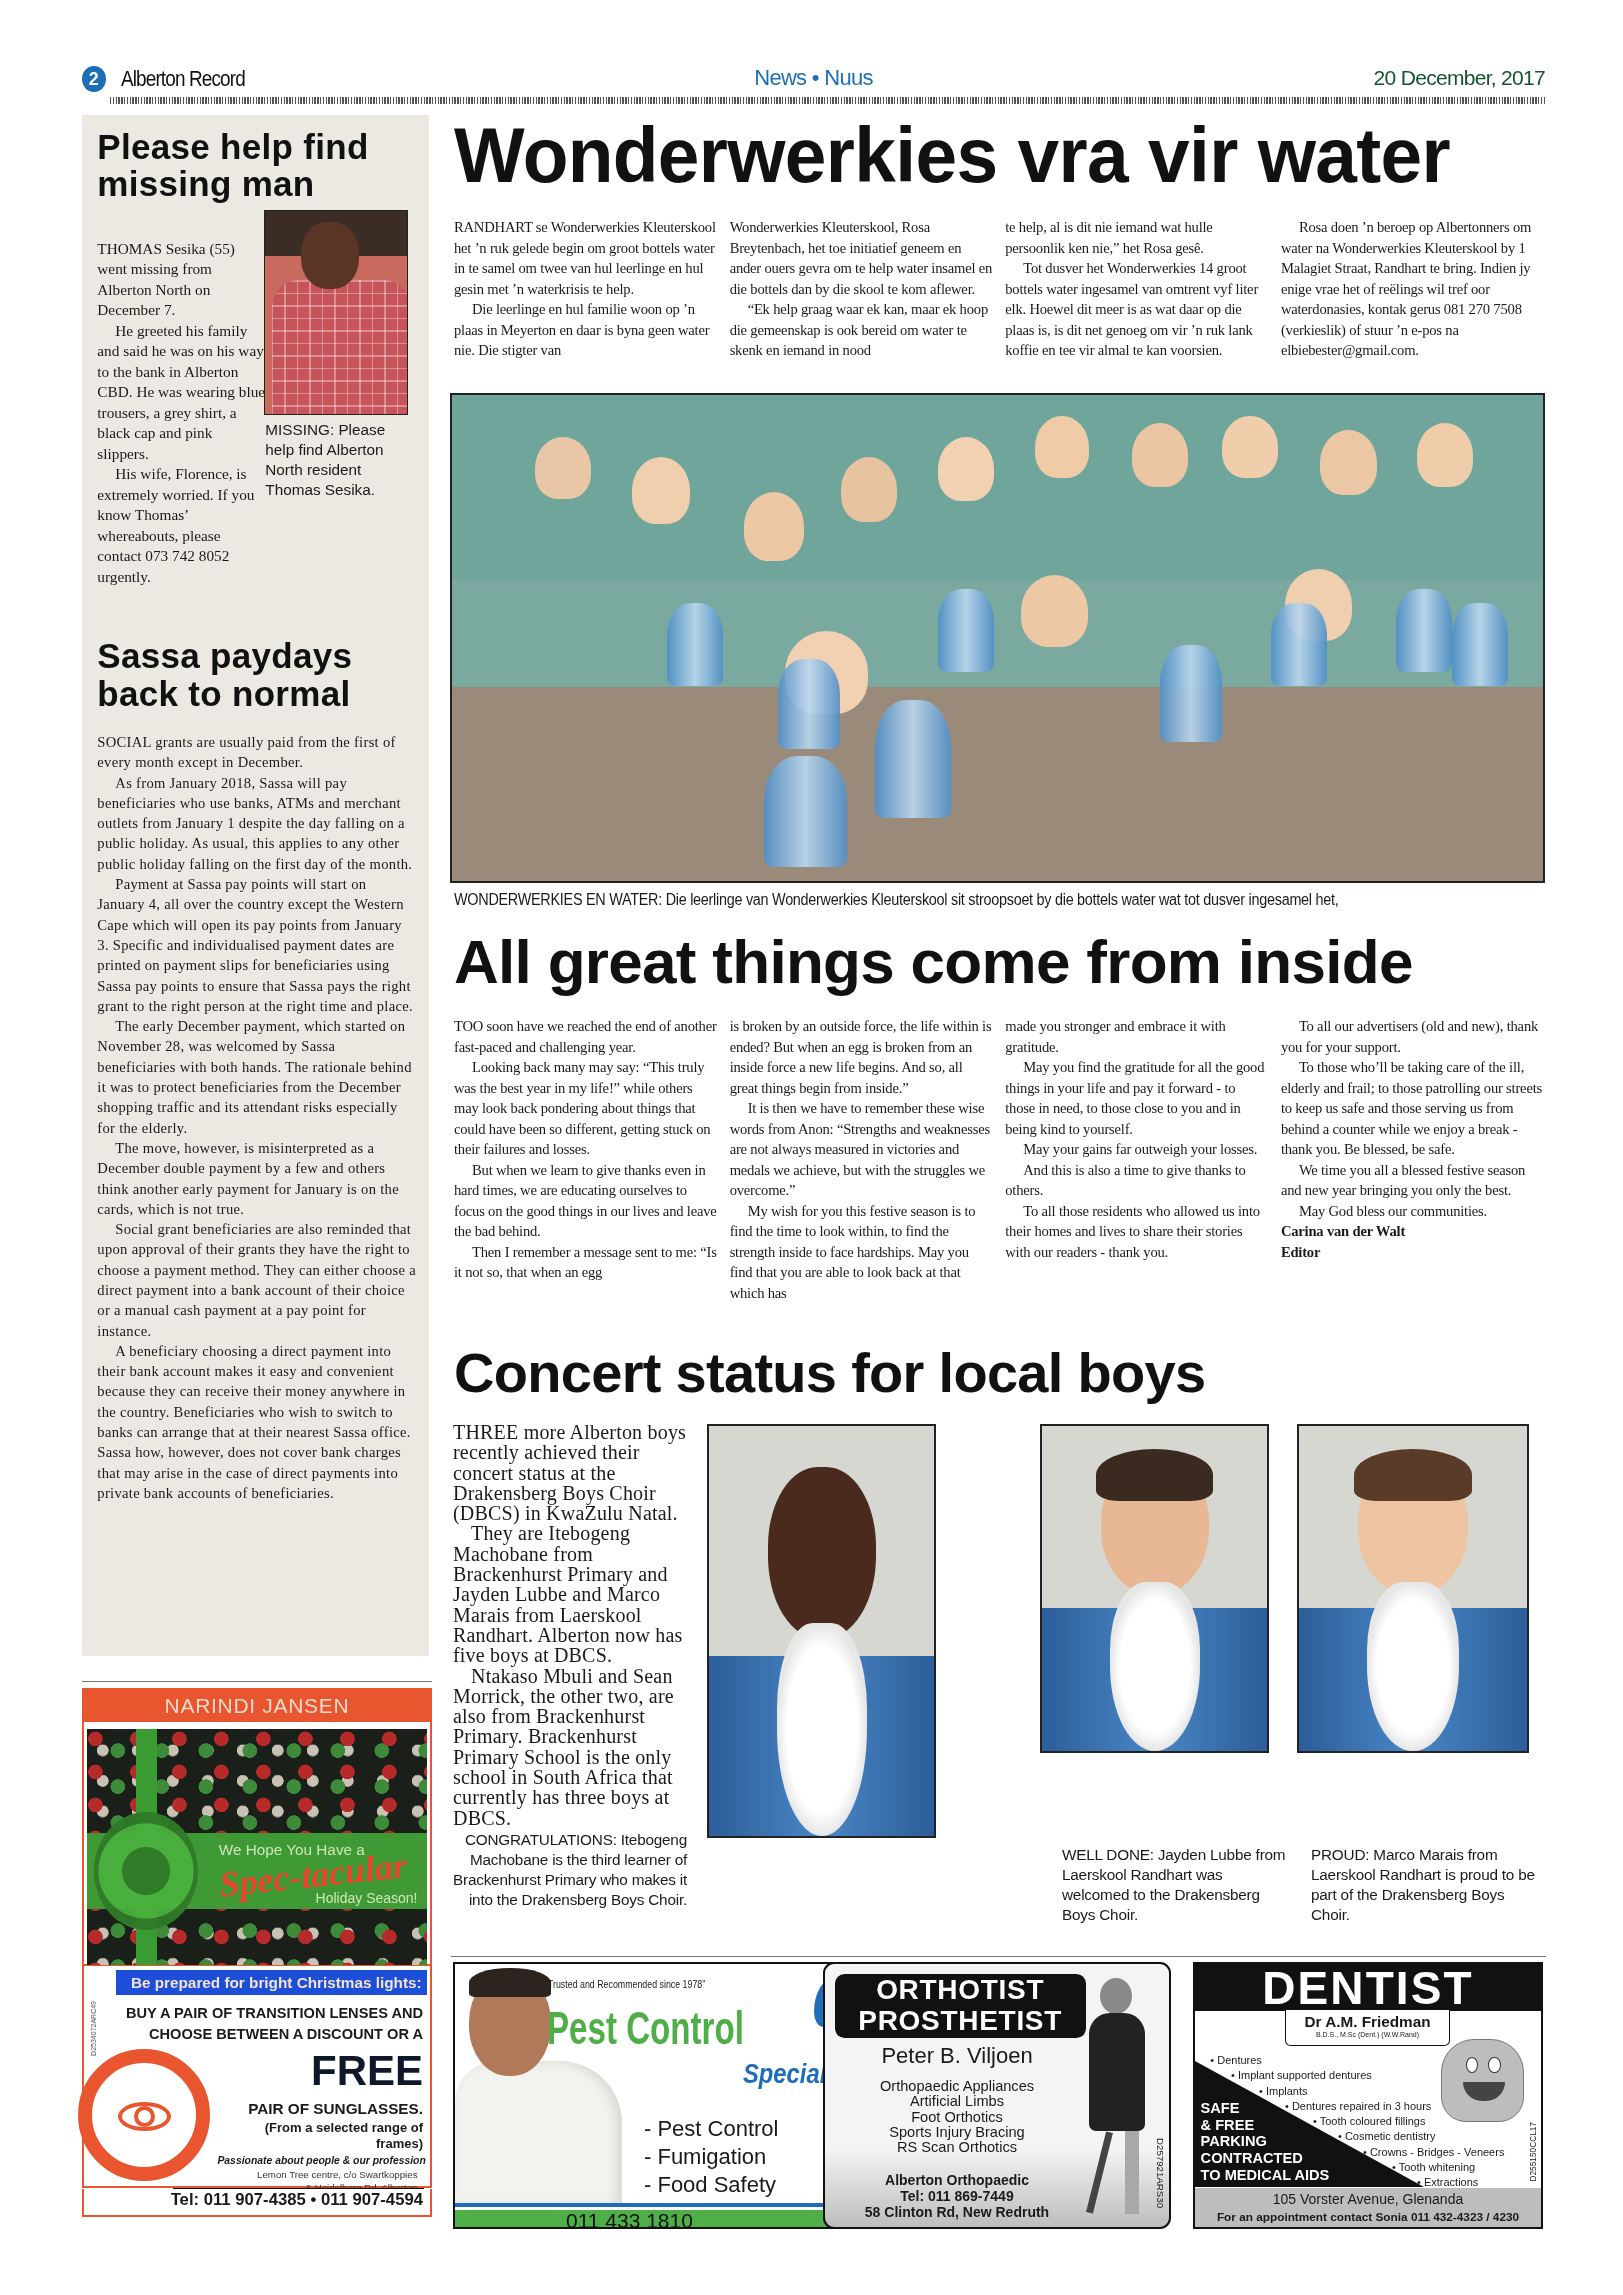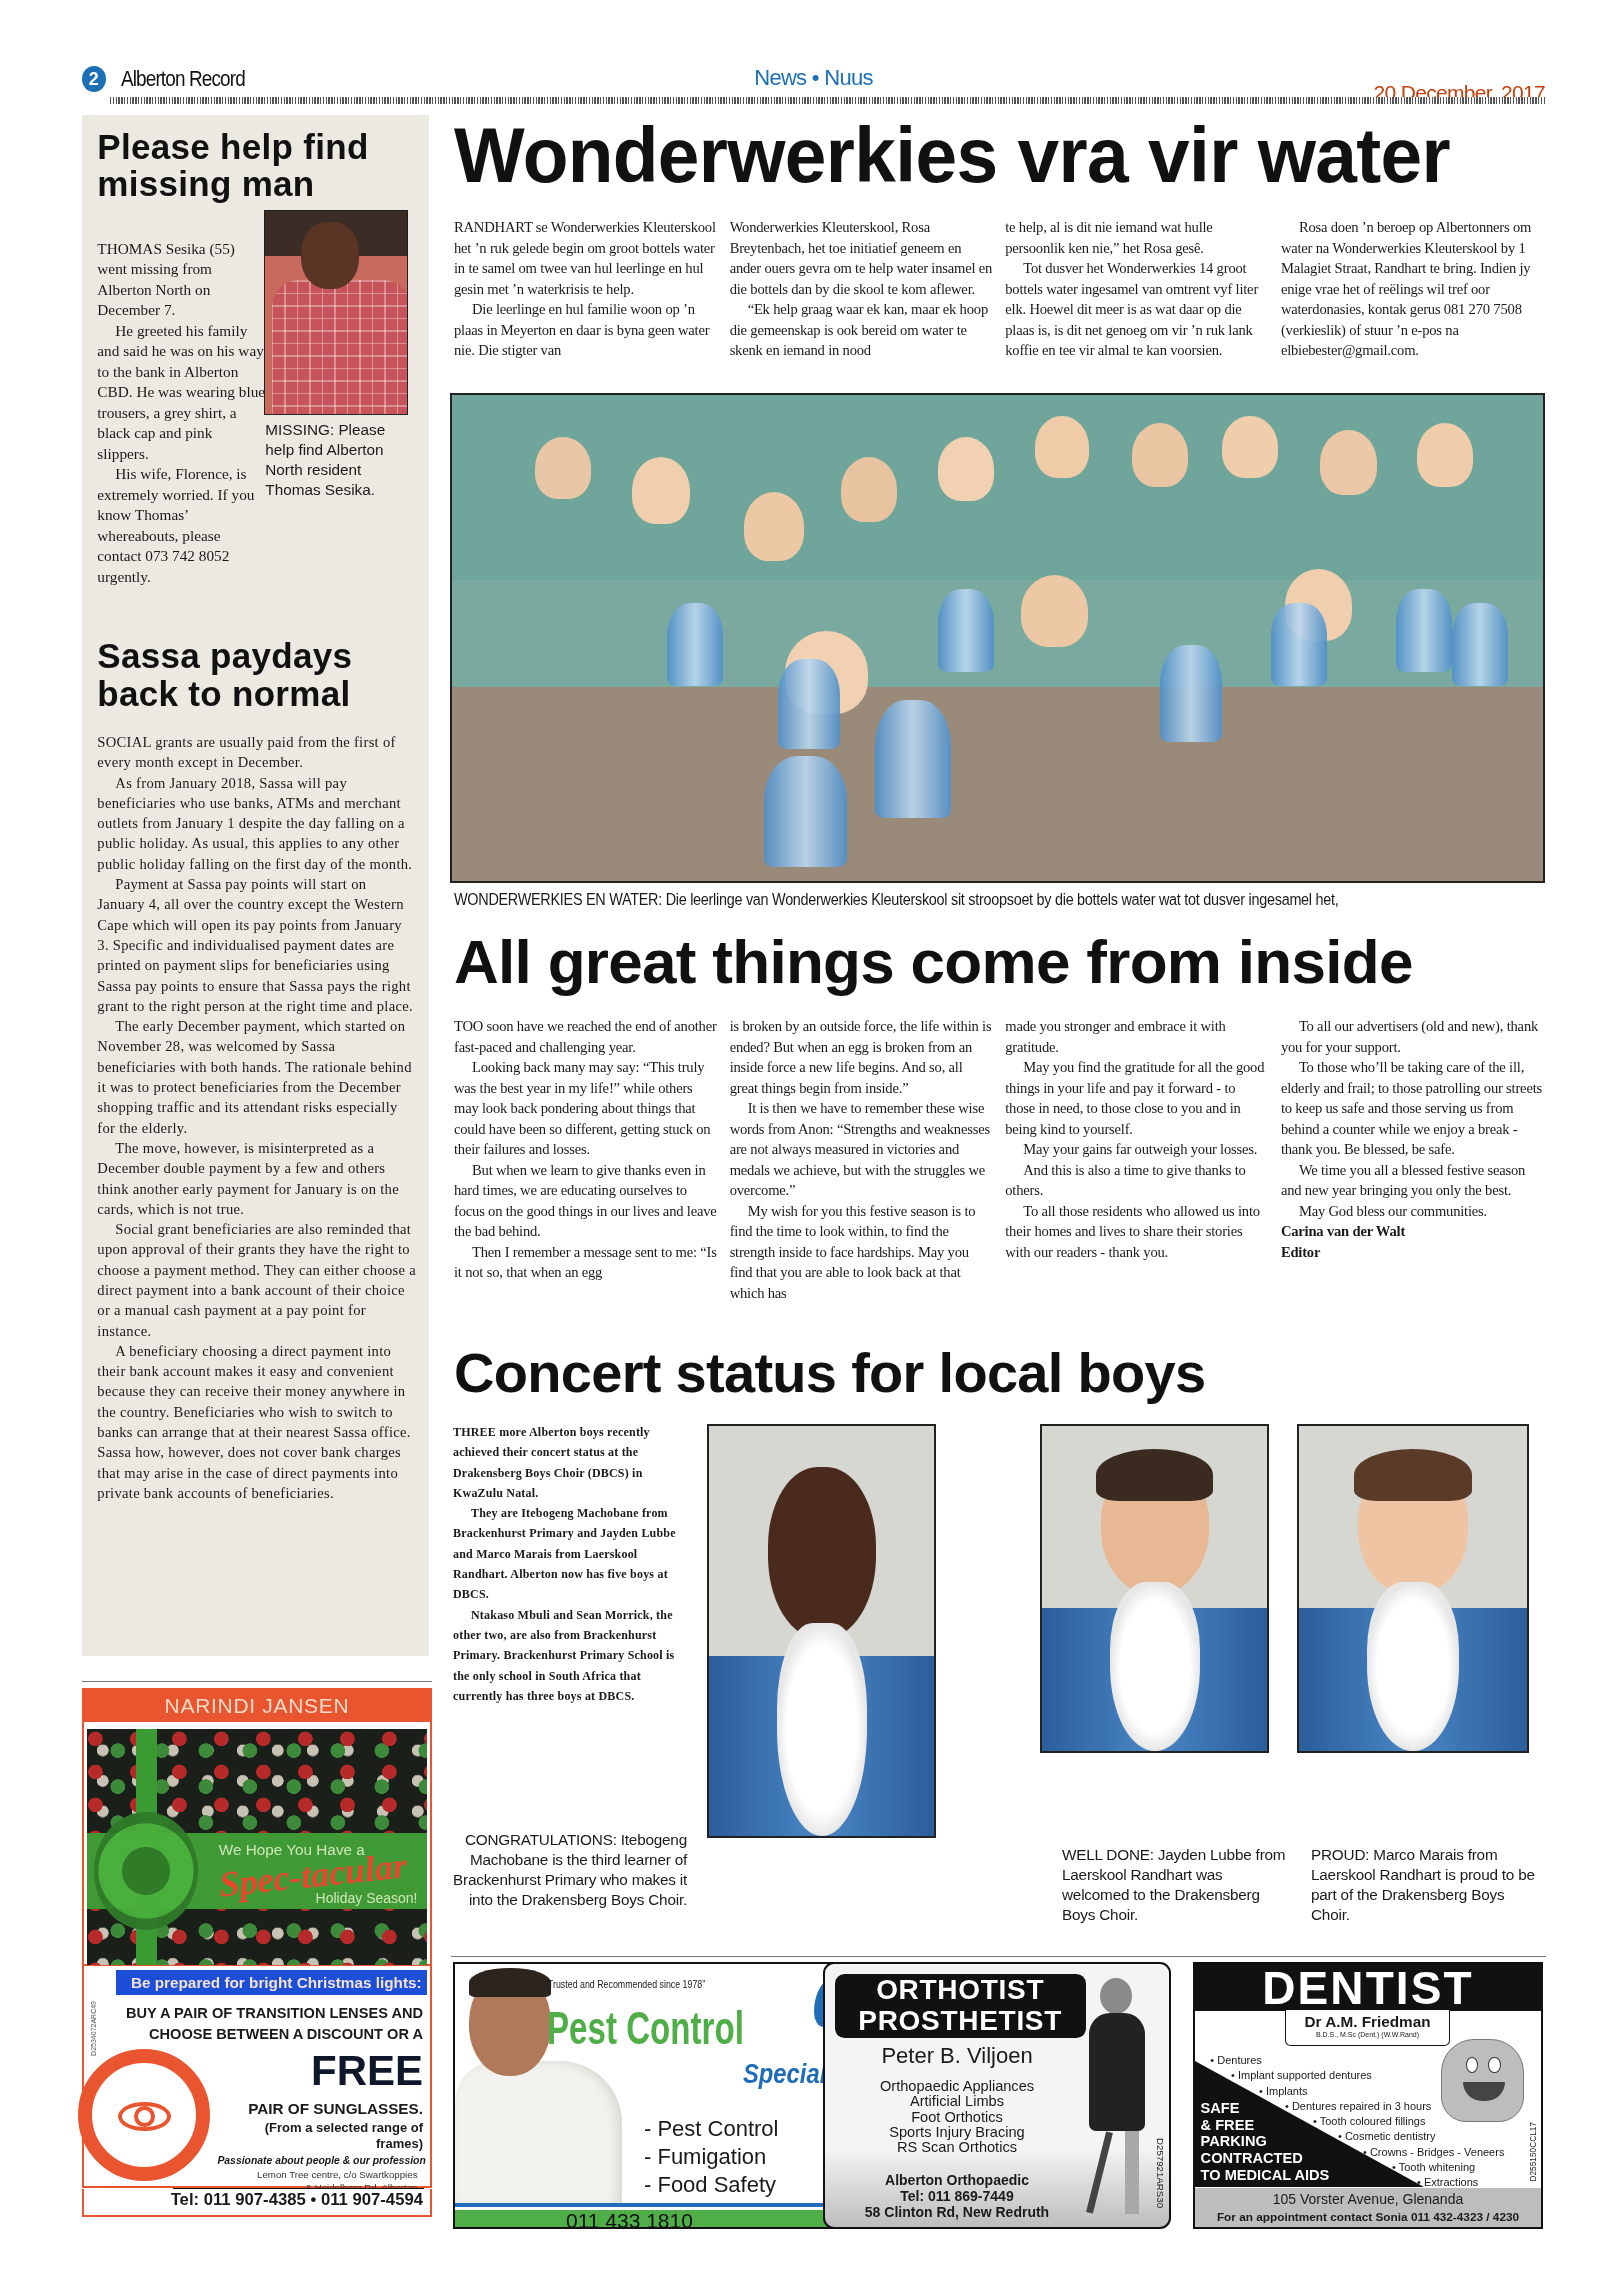--- a/index.html
+++ b/index.html
@@ -5,21 +5,21 @@
   * { box-sizing: border-box; margin: 0; padding: 0; }
   html, body { width: 1624px; height: 2295px; background: #ffffff; overflow: hidden; }
   body { position: relative; font-family: "Liberation Serif", serif; color: #1a1a1a; }
 
   
   .masthead { position: absolute; left: 82px; top: 62px; width: 1463px; height: 35px; }
   .page-num { position: absolute; left: 0; top: 4.2px; width: 23.6px; height: 26px; border-radius: 50%;
     background: #1d6fb5; color: #fff; font: bold 18px "Liberation Sans", sans-serif; text-align: center; line-height: 26px; }
   .paper-name { position: absolute; left: 39px; top: 4.2px; font: 22px "Liberation Sans", sans-serif; letter-spacing: -1px; color: #111; transform: scaleX(0.86); transform-origin: left; }
   .section { position: absolute; left: 0; right: 0; top: 2.8px; text-align: center; font: 22px "Liberation Sans", sans-serif; color: #1d6fb5; letter-spacing: -0.7px; }
-  .issue-date { position: absolute; right: 0; top: 19px; font: 21px "Liberation Sans", sans-serif; color: #c2410c; letter-spacing: -0.7px; }
+  .issue-date { position: absolute; right: 0; top: 4px; font: 21px "Liberation Sans", sans-serif; color: #14532d; letter-spacing: -0.7px; }
   .mast-rule { position: absolute; left: 28px; right: 0; top: 35px; height: 7px;
     background: repeating-linear-gradient(90deg, #555 0 1.4px, #fff 1.4px 2.8px); }
 
   
   .sidebar { position: absolute; left: 82px; top: 115px; width: 347px; height: 1541px; background: #ece9e3; }
   .side-head { font-family: "Liberation Sans", sans-serif; font-weight: bold; color: #111; line-height: 1.08; letter-spacing: 0.3px; }
   .missing { position: absolute; left: 15.3px; top: 12.5px; width: 319px; }
   .missing .side-head { font-size: 35px; }
   .missing-body { position: absolute; left: 0; top: 111px; width: 170px; font-size: 15.3px; line-height: 20.5px; }
   .missing-photo { position: absolute; left: 167px; top: 82px; width: 144px; height: 205px; border: 1.4px solid #222;
@@ -78,21 +78,21 @@
     background: linear-gradient(180deg, #6fa59a 0 38%, #7aa99f 38% 60%, #9a8a7a 60% 100%); }
   .kid { position: absolute; border-radius: 50% 50% 40% 40%; }
   .bottle { position: absolute; border-radius: 40% 40% 8.3px 8.3px; background: linear-gradient(90deg, #4f8fc8, #bcd8ef 50%, #4f8fc8); opacity: .9; }
   .water-caption { position: absolute; left: 454px; top: 891px; font: 16px "Liberation Sans", sans-serif; letter-spacing: -0.3px; white-space: nowrap; transform: scaleX(0.9); transform-origin: left; }
 
   .h-great { left: 454px; top: 926px; font-size: 62px; }
   .great-cols { left: 454px; top: 1016px; width: 1090px; }
   .byline { font-weight: bold; }
 
   .h-concert { left: 454px; top: 1340px; font-size: 56px; }
-  .concert-body { position: absolute; left: 453px; top: 1422px; width: 239px; font-size: 12px; line-height: 20.3px; letter-spacing: 0.2px; font-weight: bold; }
+  .concert-body { position: absolute; left: 453px; top: 1422px; width: 239px; font-size: 20px; line-height: 20.3px; letter-spacing: 0.2px; }
 
   .boy-photo { position: absolute; border: 2.1px solid #222; overflow: hidden; background: #e8e8e8; }
   .boy-photo .bg { position: absolute; inset: 0; background: linear-gradient(180deg, #d7d7d2 0 55%, #bfbfba 100%); }
   .boy-photo .blazer { position: absolute; left: 0; right: 0; bottom: 0; height: 44%; background: linear-gradient(90deg, #2b5e9a, #4a86c6 50%, #2b5e9a); }
   .boy-photo .ruff { position: absolute; left: 30%; width: 40%; bottom: 0; height: 52%; background: radial-gradient(ellipse at center, #ffffff 55%, #e7e7e7 70%); border-radius: 40% 40% 50% 50%; }
   .boy-photo .head { position: absolute; left: 26%; width: 48%; top: 10%; height: 42%; border-radius: 46% 46% 48% 48%; }
   .boy-photo .hair { position: absolute; left: 24%; width: 52%; top: 7%; height: 16%; border-radius: 50% 50% 20% 20%; }
   .boy1 { left: 707px; top: 1424px; width: 229px; height: 414px; }
   .boy2 { left: 1040px; top: 1424px; width: 229px; height: 329px; }
   .boy3 { left: 1297px; top: 1424px; width: 232px; height: 329px; }

